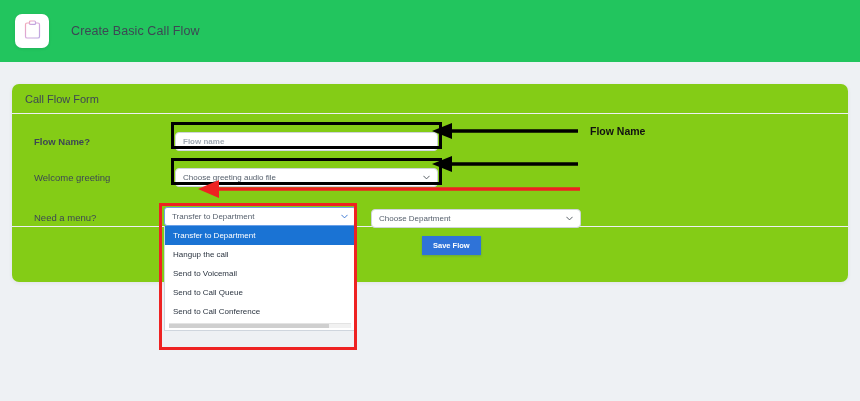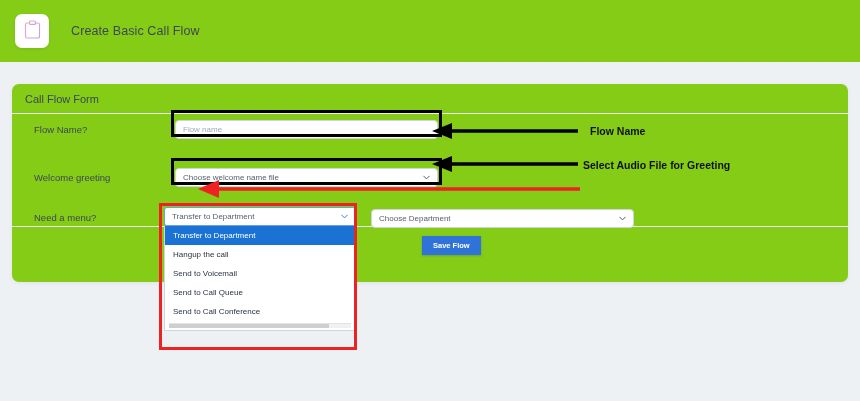--- a/index.html
+++ b/index.html
@@ -13,21 +13,21 @@
     font-family: "Liberation Sans", sans-serif;
     overflow: hidden;
     position: relative;
   }
 
   
   .topbar {
     position: absolute;
     left: 0; top: 0;
     width: 860px; height: 62px;
-    background: #84cc16;
+    background: #22c55e;
     display: flex;
     align-items: center;
   }
   .topbar-icon-box {
     width: 34px; height: 34px;
     margin-left: 15px;
     background: #ffffff;
     border-radius: 7px;
     box-shadow: 0 1px 3px rgba(20,30,60,0.10);
     display: flex;
@@ -66,21 +66,21 @@
   }
 
   .form-row {
     position: absolute;
     left: 0;
     width: 100%;
     height: 30px;
     display: flex;
     align-items: center;
   }
-  .row-flowname { top: 0; }
+  .row-flowname { top: 12px; font-weight: bold; }
   .row-greeting { top: 48px; }
   .row-menu     { top: 88px; }
   .row-actions  { top: 112px; }
 
   .form-label {
     position: absolute;
     left: 22px;
     font-size: 9.5px;
     color: #3d4754;
   }
@@ -167,21 +167,21 @@
     padding: 5px 11px;
     cursor: pointer;
     box-shadow: 0 1px 2px rgba(40,80,160,.3);
   }
 
   
   .dept-select {
     position: absolute;
     left: 371px;
     top: 209px;
-    width: 263px;
+    width: 210px;
     height: 19px;
     box-sizing: border-box;
     border: 1px solid #ced4da;
     border-radius: 4px;
     background: #fff;
     font-size: 8px;
     color: #56606d;
     display: flex;
     align-items: center;
     justify-content: space-between;
@@ -303,21 +303,21 @@
 
     <div class="form-row row-flowname">
       <div class="form-label">Flow Name?</div>
       <div class="control placeholder">Flow name</div>
       <div class="annot-box" id="annot-flowname" style="left:159px;"></div>
     </div>
 
     <div class="form-row row-greeting">
       <div class="form-label">Welcome greeting</div>
       <div class="control select">
-        <span>Choose welcome name file</span>
+        <span>Choose greeting audio file</span>
         <span class="chev">
           <svg viewBox="0 0 10 10">
               <path d="M1 3 L5 7 L9 3" stroke="#495057" stroke-width="1.3" fill="none" stroke-linecap="round" stroke-linejoin="round"></path>
             </svg>
         </span>
       </div>
       <div class="annot-box" id="annot-greeting"></div>
     </div>
 
     <div class="form-row row-menu">
@@ -380,14 +380,13 @@
       <line x1="578" y1="164" x2="448" y2="164" stroke="#000" stroke-width="3.5"></line>
       <polygon points="432,164 452,156 452,172" fill="#000"></polygon>
     </g>
 
     <g>
       <line x1="580" y1="189" x2="215" y2="189" stroke="#ee2222" stroke-width="3.5"></line>
       <polygon points="198,189 219,180 219,198" fill="#ee2222"></polygon>
     </g>
   </svg>
   <div class="annot-text" id="annot-text-flowname">Flow Name</div>
-  <div class="annot-text" id="annot-text-greeting">Select Audio File for Greeting</div>
 </div>
 
 </body></html>

